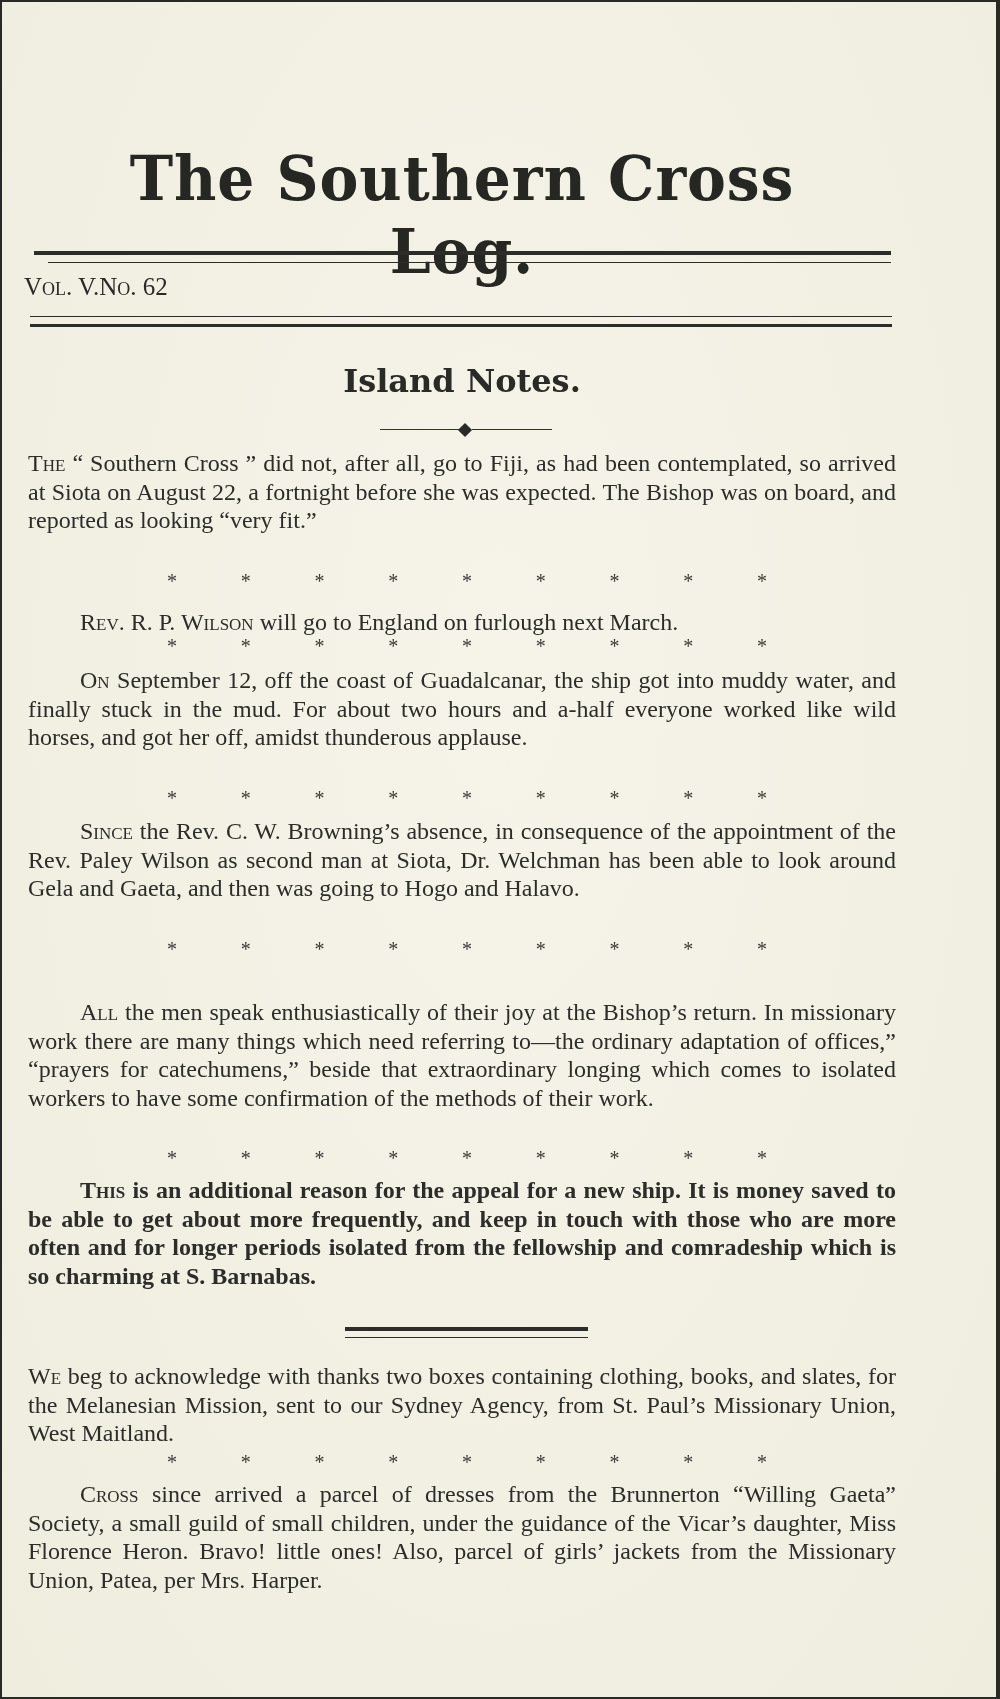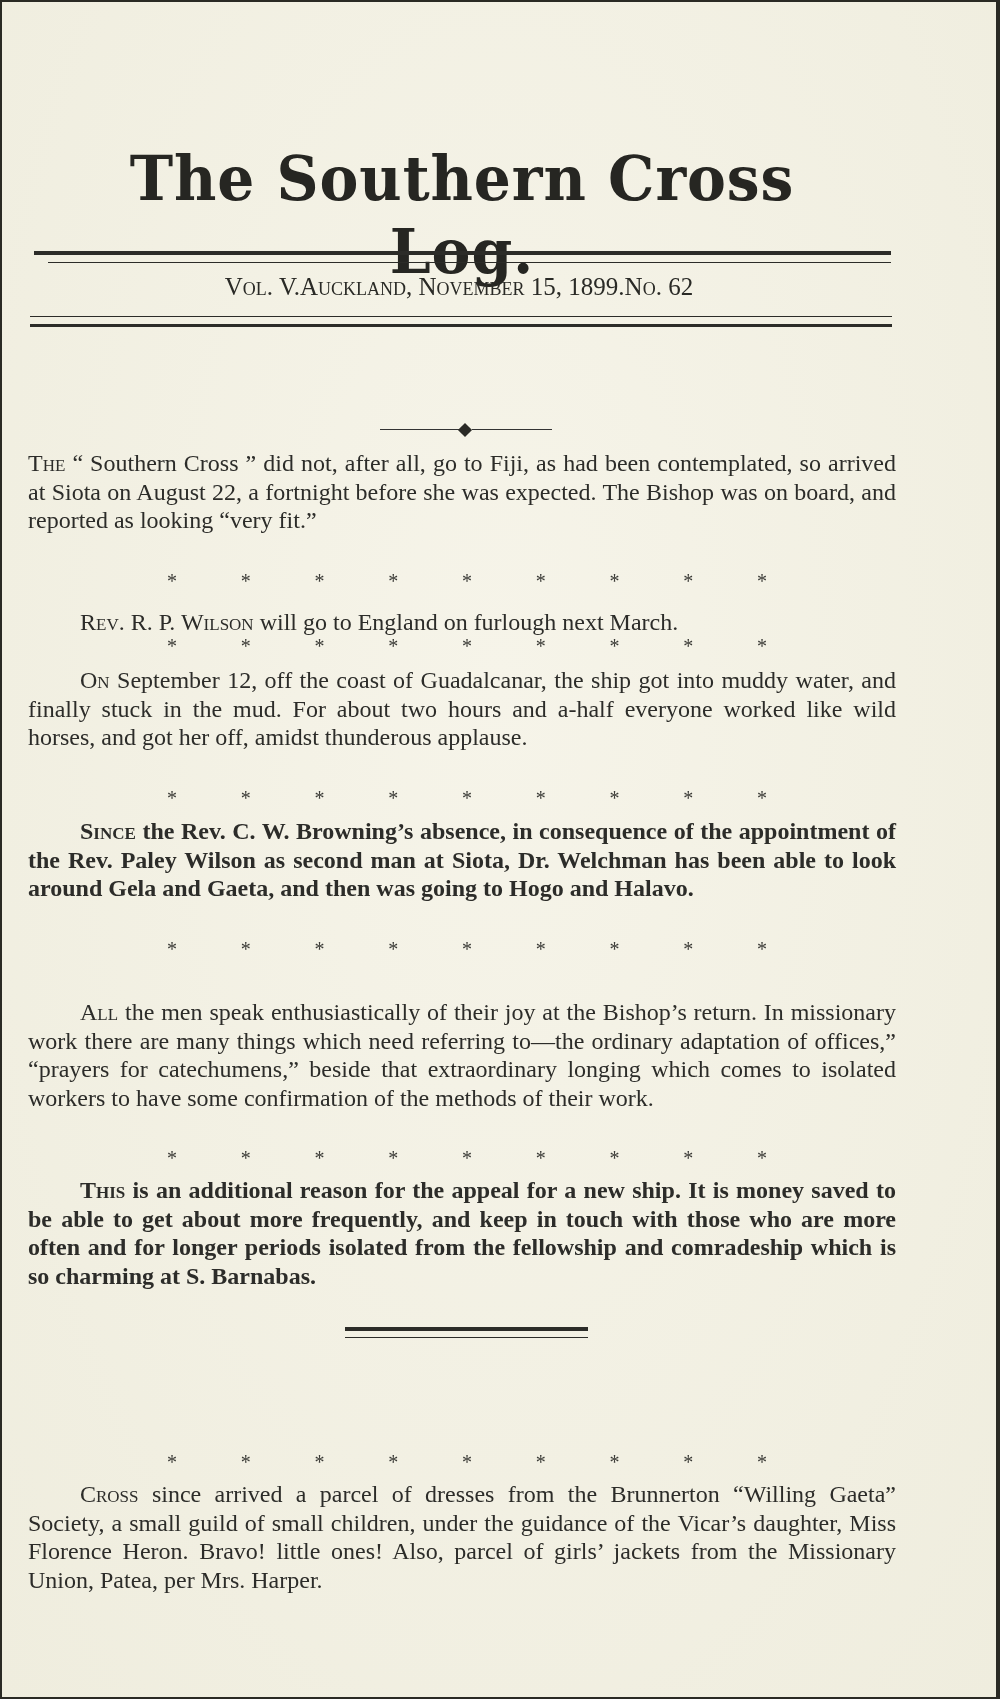--- a/index.html
+++ b/index.html
@@ -20,21 +20,21 @@
     text-align: center;
     font-family: "DejaVu Serif", serif;
     font-weight: bold;
     font-size: 62px; letter-spacing: 1px;
     color: #262622;
     transform: scaleX(0.94);
   }
   .rule { position: absolute; background: #2c2c28; }
   .dateline {
     position: absolute; left: 22px; top: 271px; width: 870px;
-    display: flex; justify-content: center;
+    display: flex; justify-content: flex-start;
     font-size: 25px; font-variant: small-caps; color: #2a2a26;
   }
   .section-title {
     position: absolute; left: 0; top: 360px; width: 920px; text-align: center;
     font-family: "DejaVu Serif", serif; font-weight: bold; font-size: 32px;
     color: #2a2a26;
   }
   .ornament { position: absolute; left: 378px; top: 423px; width: 172px; height: 10px; }
   .ornament .line { position: absolute; top: 4px; height: 1px; background: #333; }
   .ornament .diamond {
@@ -61,27 +61,27 @@
 
 <div class="page">
 
   <div class="masthead">The Southern Cross Log.</div>
 
   <div class="rule" style="left:32px;top:249px;width:857px;height:4px;"></div>
   <div class="rule" style="left:46px;top:260px;width:843px;height:1px;"></div>
 
   <div class="dateline">
     <span>Vol. V.</span>
-    <span>Auckland, November 15, 1899.</span>
     <span>No. 62</span>
   </div>
 
   <div class="rule" style="left:28px;top:314px;width:862px;height:1px;"></div>
   <div class="rule" style="left:28px;top:322px;width:862px;height:3px;"></div>
 
+  <div class="section-title">Island Notes.</div>
 
   <div class="ornament">
     <div class="line" style="left:0;width:80px;"></div>
     <div class="diamond"></div>
     <div class="line" style="left:92px;width:80px;"></div>
   </div>
 
   <div class="body-text" style="top:447px;">
     <p><span class="sc">The</span><span> “ Southern Cross ” did not, after all, go to Fiji, as had been contemplated, so arrived at Siota on August 22, a fortnight before she was expected.  The Bishop was on board, and reported as looking “very fit.”</span></p>
   </div>
@@ -123,21 +123,21 @@
       <span>*</span>
       <span>*</span>
       <span>*</span>
       <span>*</span>
       <span>*</span>
       <span>*</span>
       <span>*</span>
       <span>*</span>
   </div>
 
-  <div class="body-text" style="top:815px;font-weight:bold;">
+  <div class="body-text" style="top:815px;">
     <p class="indent"><span class="sc">Since</span><span> the Rev. C. W. Browning’s absence, in consequence of the appointment of the Rev. Paley Wilson as second man at Siota, Dr. Welchman has been able to look around Gela and Gaeta, and then was going to Hogo and Halavo.</span></p>
   </div>
 
   <div class="stars" style="top:936px;">
     <span>*</span>
       <span>*</span>
       <span>*</span>
       <span>*</span>
       <span>*</span>
       <span>*</span>
@@ -162,20 +162,23 @@
       <span>*</span>
   </div>
 
   <div class="body-text" style="top:1174px;font-weight:bold;">
     <p class="indent"><span class="sc">This</span><span> is an additional reason for the appeal for a new ship. It is money saved to be able to get about more frequently, and keep in touch with those who are more often and for longer periods isolated from the fellowship and comradeship which is so charming at S. Barnabas.</span></p>
   </div>
 
   <div class="rule divider" style="top:1325px;height:4px;"></div>
   <div class="rule divider" style="top:1335px;height:1px;"></div>
 
+  <div class="body-text" style="top:1360px;">
+    <p><span class="sc">We</span><span> beg to acknowledge with thanks two boxes containing clothing, books, and slates, for the Melanesian Mission, sent to our Sydney Agency, from St. Paul’s Missionary Union, West Maitland.</span></p>
+  </div>
 
   <div class="stars" style="top:1449px;">
     <span>*</span>
       <span>*</span>
       <span>*</span>
       <span>*</span>
       <span>*</span>
       <span>*</span>
       <span>*</span>
       <span>*</span>

